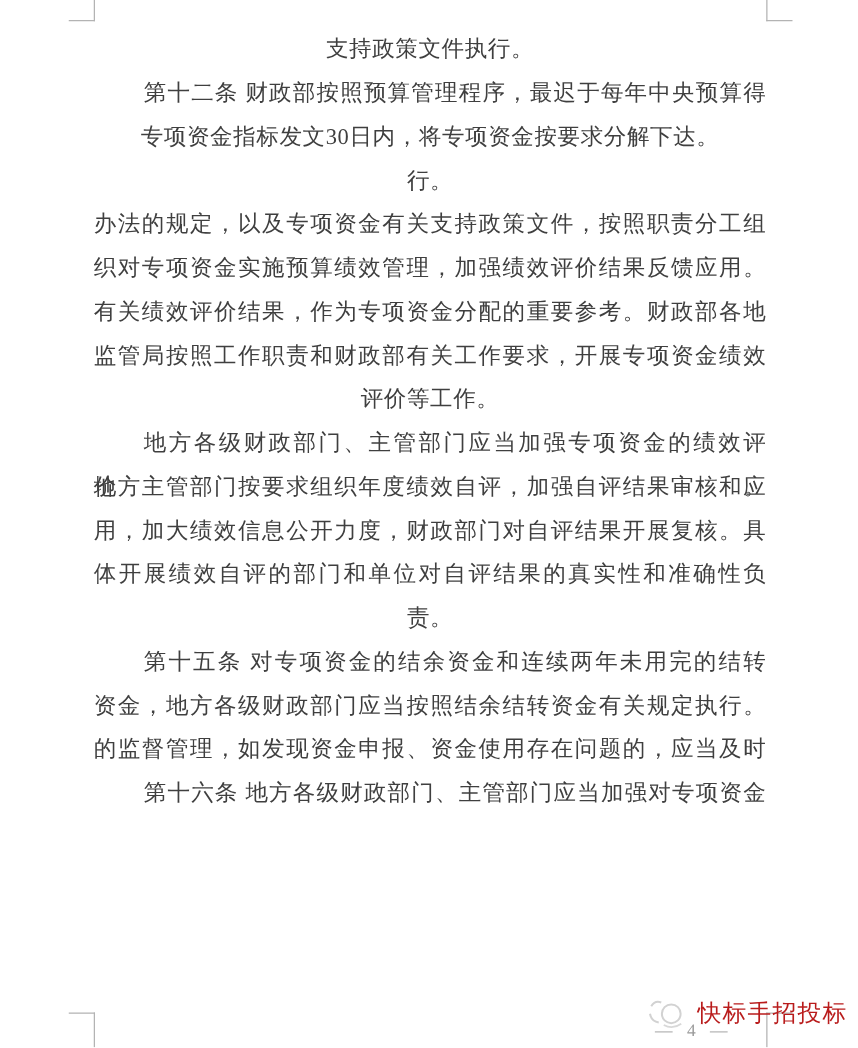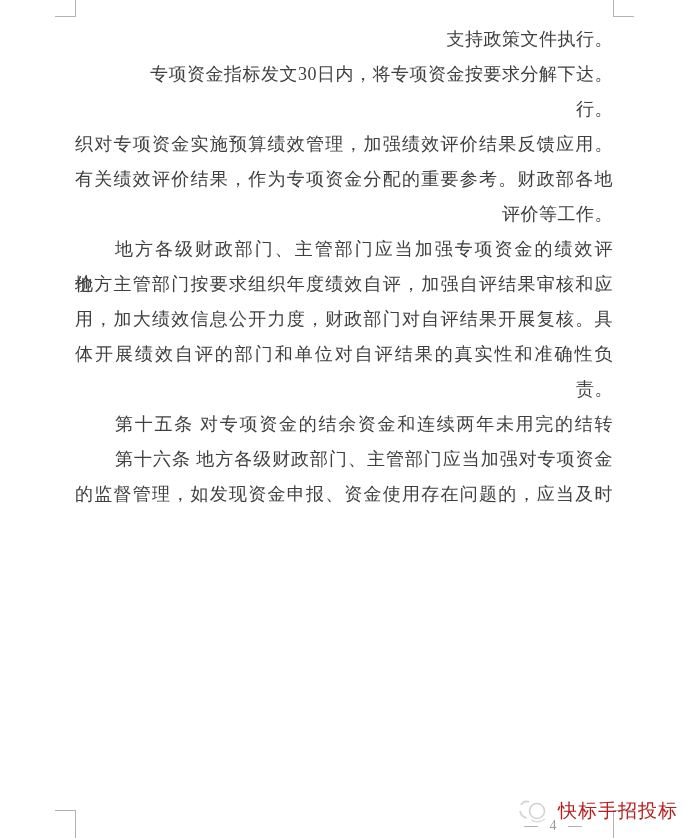--- a/index.html
+++ b/index.html
@@ -36,21 +36,21 @@
     left: 75px;
     top: 22px;
     width: 538px;
     color: #3f3f3f;
   }
   .line {
     height: 35px;
     line-height: 35px;
     font-size: 18px;
     letter-spacing: 0.5px;
-    text-align: right;
+    text-align: center;
     white-space: nowrap;
   }
   .line.fill {
     text-align: justify;
     text-align-last: justify;
     white-space: normal;
   }
   .line.indent {
     text-indent: 40px;
   }
@@ -96,33 +96,37 @@
   <div class="crop tl-h"></div>
   <div class="crop tr-v"></div>
   <div class="crop tr-h"></div>
   <div class="crop bl-v"></div>
   <div class="crop bl-h"></div>
   <div class="crop br-v"></div>
   <div class="crop br-h"></div>
 
   <div class="doc-text">
       <div class="line">支持政策文件执行。</div>
+      <div class="line indent fill">第十二条 财政部按照预算管理程序，最迟于每年中央预算得</div>
       <div class="line">专项资金指标发文30日内，将专项资金按要求分解下达。</div>
       <div class="line">行。</div>
+      <div class="line fill">办法的规定，以及专项资金有关支持政策文件，按照职责分工组</div>
       <div class="line fill">织对专项资金实施预算绩效管理，加强绩效评价结果反馈应用。</div>
       <div class="line fill">有关绩效评价结果，作为专项资金分配的重要参考。财政部各地</div>
+      <div class="line fill">监管局按照工作职责和财政部有关工作要求，开展专项资金绩效</div>
       <div class="line">评价等工作。</div>
       <div class="line indent fill">地方各级财政部门、主管部门应当加强专项资金的绩效评价。</div>
       <div class="line fill">地方主管部门按要求组织年度绩效自评，加强自评结果审核和应</div>
       <div class="line fill">用，加大绩效信息公开力度，财政部门对自评结果开展复核。具</div>
       <div class="line fill">体开展绩效自评的部门和单位对自评结果的真实性和准确性负</div>
       <div class="line">责。</div>
       <div class="line indent fill">第十五条 对专项资金的结余资金和连续两年未用完的结转</div>
+      <div class="line fill">资金，地方各级财政部门应当按照结余结转资金有关规定执行。</div>
+      <div class="line fill">的监督管理，如发现资金申报、资金使用存在问题的，应当及时</div>
       <div class="line indent fill">第十六条 地方各级财政部门、主管部门应当加强对专项资金</div>
-      <div class="line fill">的监督管理，如发现资金申报、资金使用存在问题的，应当及时</div>
     </div>
 
   <div class="watermark">
     <svg class="wm-icon" viewBox="0 0 36 26" fill="none" xmlns="http://www.w3.org/2000/svg">
       <path d="M3 7 Q6 2 11 4" stroke="#d2d2d2" stroke-width="1.6"></path>
       <path d="M2 13 Q3 19 9 20" stroke="#d2d2d2" stroke-width="1.6"></path>
       <circle cx="19" cy="13" r="7.5" stroke="#d2d2d2" stroke-width="1.6"></circle>
       <path d="M13 22 Q20 26 27 21" stroke="#d8d8d8" stroke-width="1.4"></path>
     </svg>
     <span class="wm-label">快标手招投标</span>

